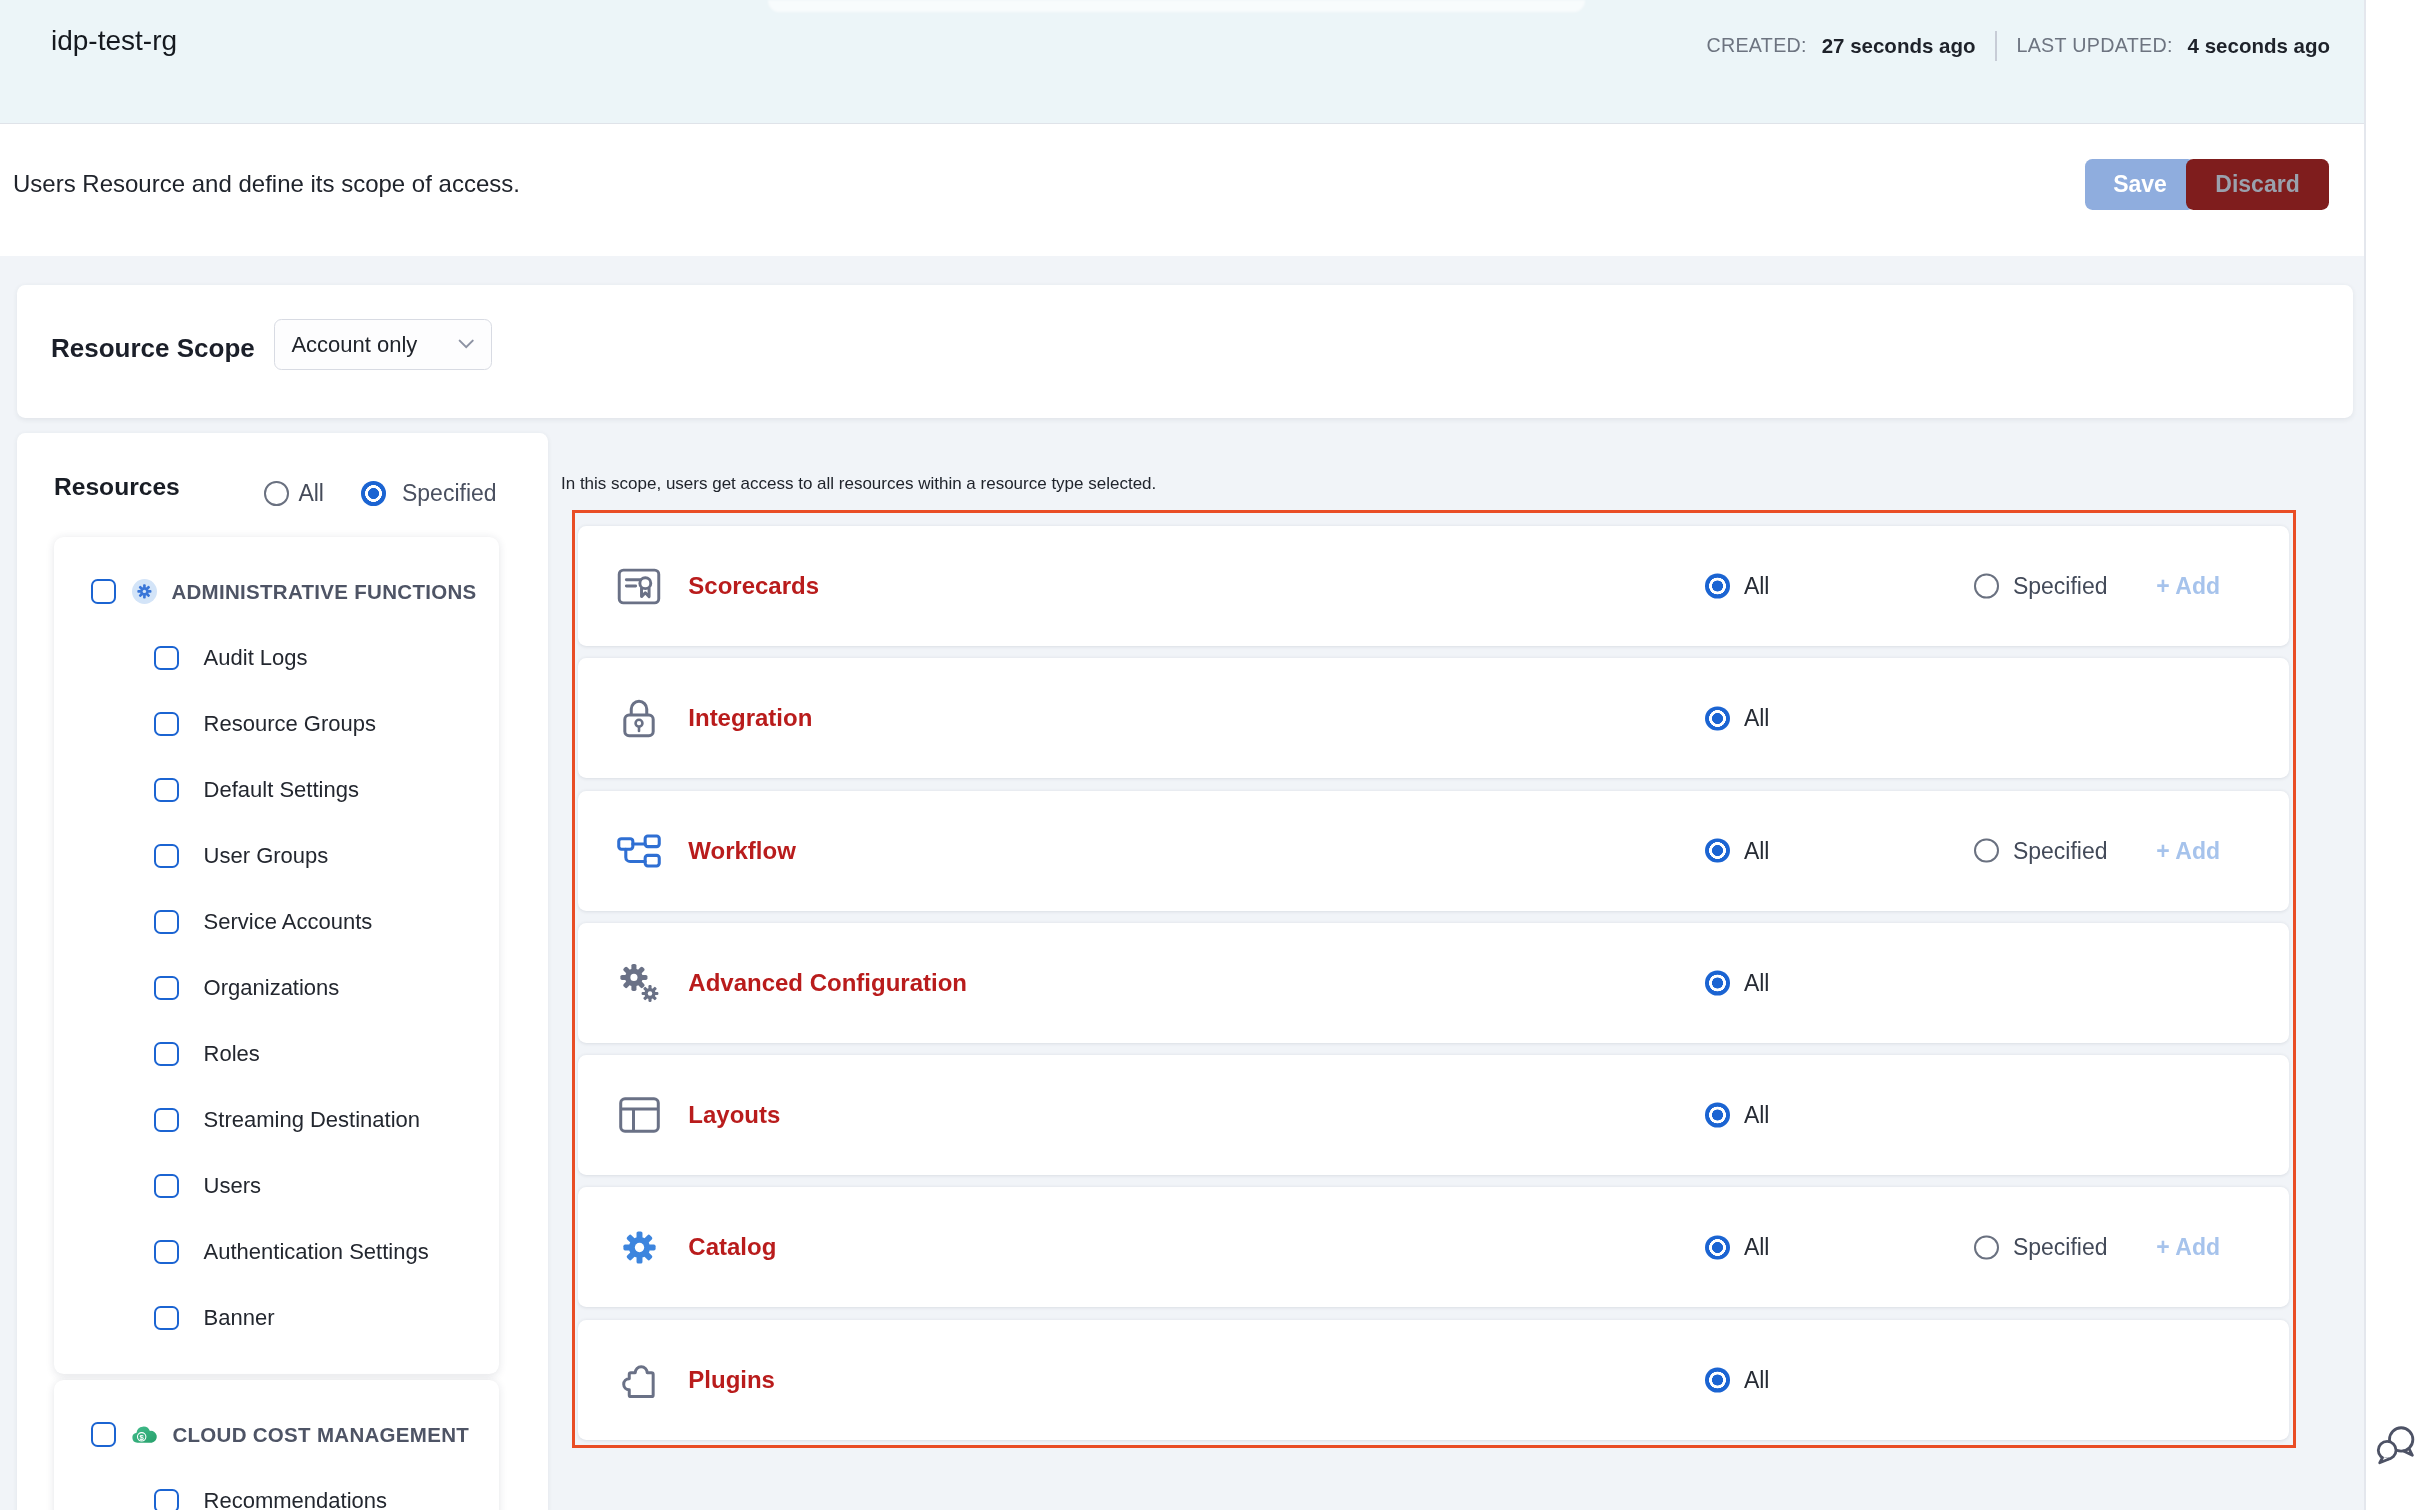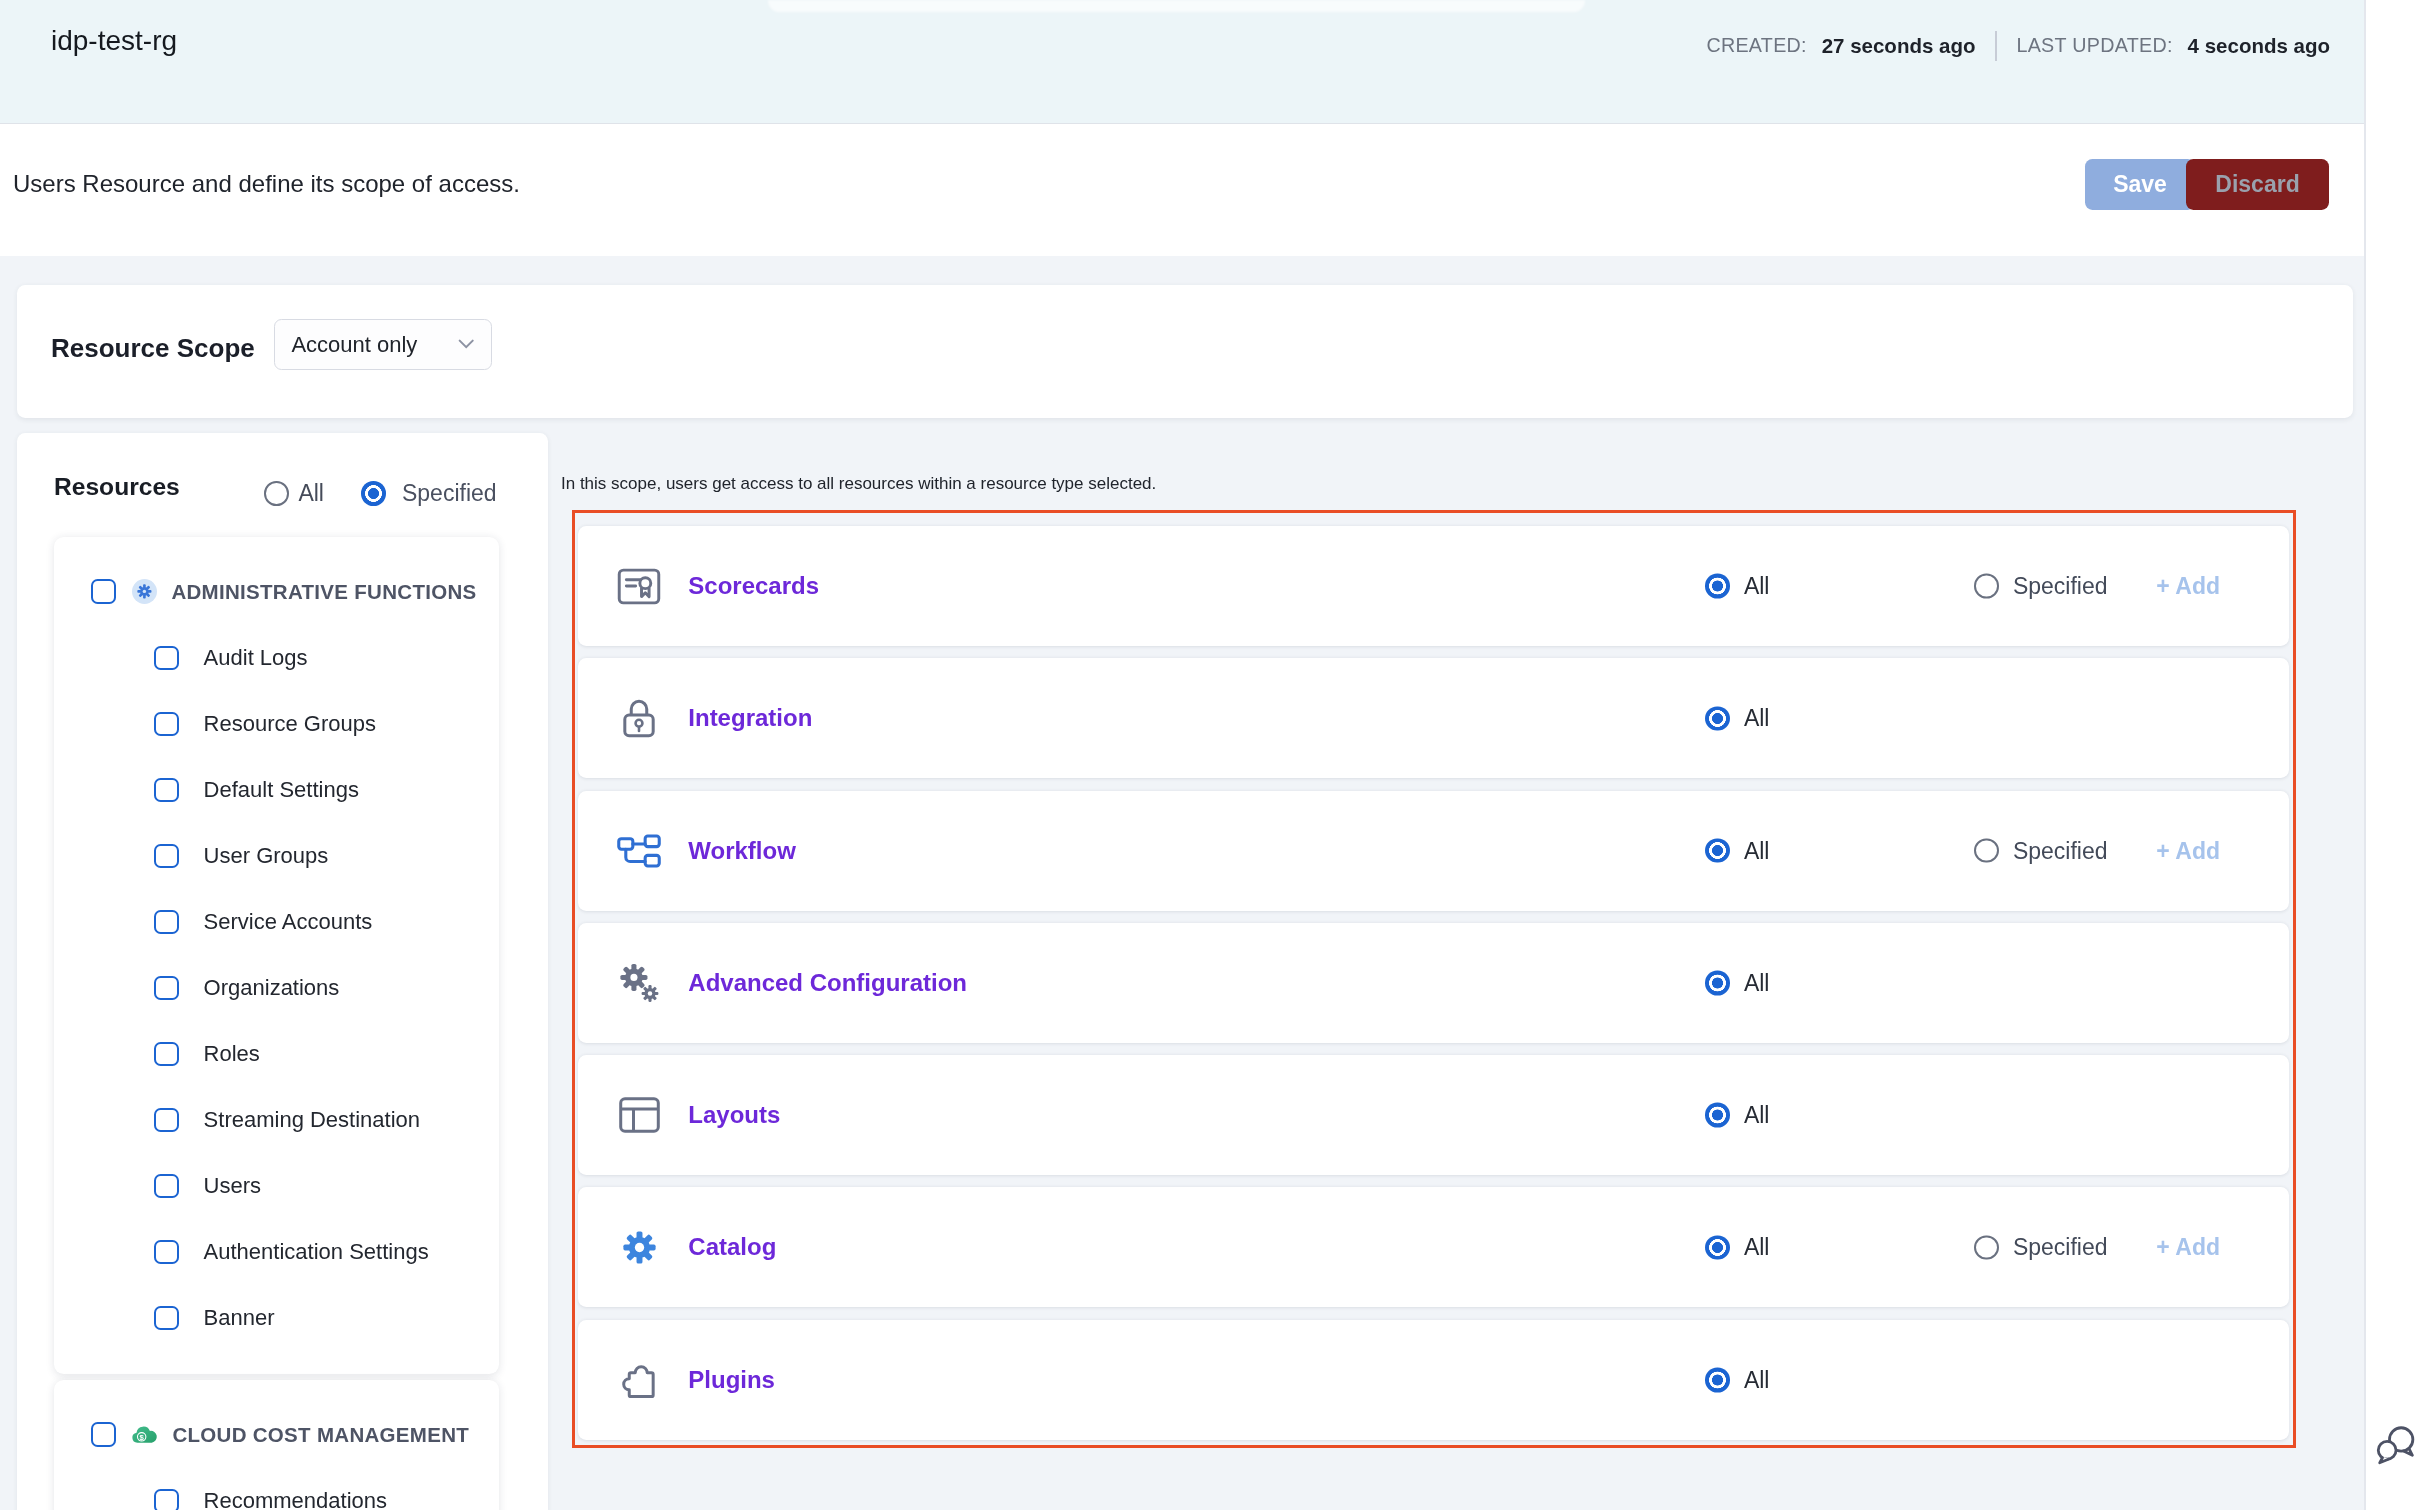--- a/index.html
+++ b/index.html
@@ -62,21 +62,21 @@
   
   .scope-note{position:absolute;left:561px;top:474px;font-size:17px;color:#20242c;}
   .red-box{position:absolute;left:572px;top:510px;width:1724px;box-sizing:border-box;
            border:3.3px solid var(--accent_red,#e94d25);padding:13px 4.1px 4.9px 3.3px;}
   .rrow{position:relative;height:120px;background:#fff;border-radius:8.2px;margin-bottom:12.3px;
         box-shadow:0 0.8px 3.3px rgba(30,40,60,.10);}
   .rrow:last-child{margin-bottom:0;}
   .ricon{position:absolute;left:38px;top:50%;transform:translateY(-50%);width:46px;height:44px;
          display:flex;align-items:center;justify-content:center;}
   .rlabel{position:absolute;left:110px;top:50%;transform:translateY(-50%);
-          font-size:24px;font-weight:600;color:#6d28d9;white-space:nowrap;}
+          font-size:24px;font-weight:600;color:#b91c1c;white-space:nowrap;}
   .ctl{position:absolute;top:50%;transform:translateY(-50%);display:flex;align-items:center;gap:14px;
        font-size:23px;}
   .ctl.all{left:1127px;color:#262b34;}
   .ctl.spec{left:1396px;color:#434a59;}
   .ctl.add{left:1578px;font-weight:700;color:var(--add_link,#a6c3ec);white-space:nowrap;}
 </style>
 </head>
 <body>
 
 <div class="canvas">

